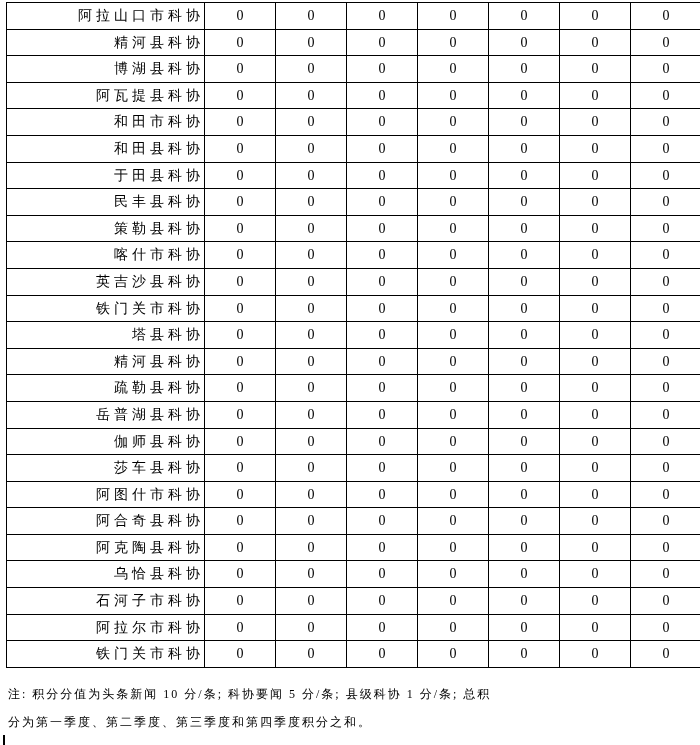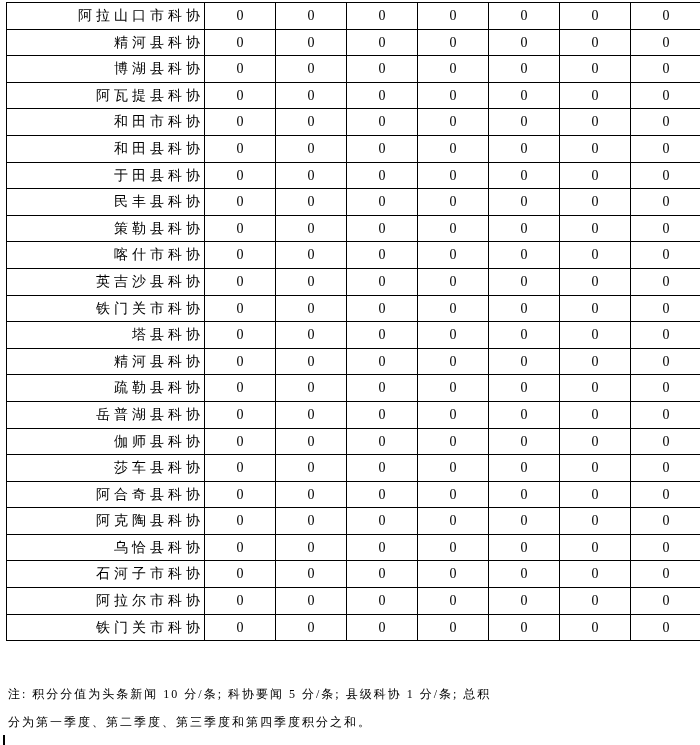--- a/index.html
+++ b/index.html
@@ -248,20 +248,30 @@
           <td class="name-cell">莎车县科协</td>
           <td class="value-cell">0</td>
           <td class="value-cell">0</td>
           <td class="value-cell">0</td>
           <td class="value-cell">0</td>
           <td class="value-cell">0</td>
           <td class="value-cell">0</td>
           <td class="value-cell">0</td>
         </tr>
         <tr>
+          <td class="name-cell">阿图什市科协</td>
+          <td class="value-cell">0</td>
+          <td class="value-cell">0</td>
+          <td class="value-cell">0</td>
+          <td class="value-cell">0</td>
+          <td class="value-cell">0</td>
+          <td class="value-cell">0</td>
+          <td class="value-cell">0</td>
+        </tr>
+        <tr>
           <td class="name-cell">阿合奇县科协</td>
           <td class="value-cell">0</td>
           <td class="value-cell">0</td>
           <td class="value-cell">0</td>
           <td class="value-cell">0</td>
           <td class="value-cell">0</td>
           <td class="value-cell">0</td>
           <td class="value-cell">0</td>
         </tr>
         <tr>

